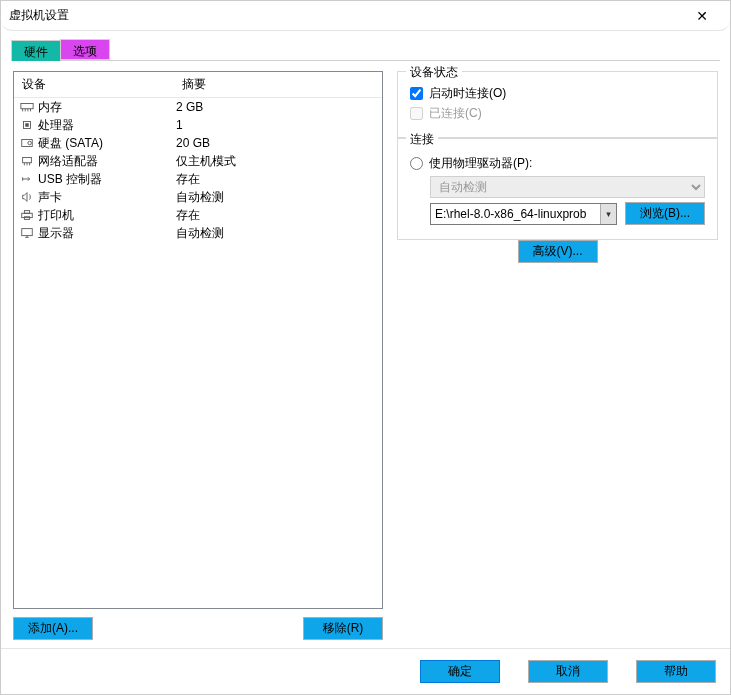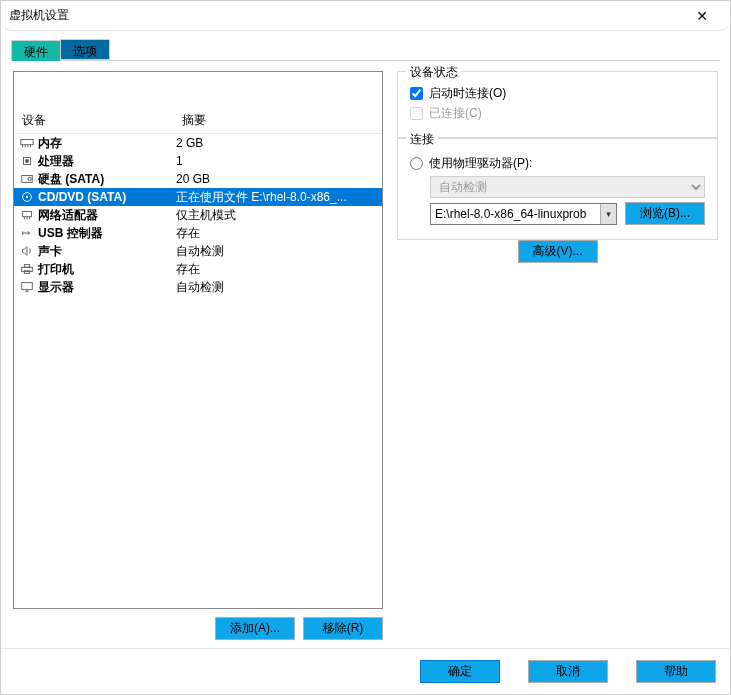--- a/index.html
+++ b/index.html
@@ -4,37 +4,37 @@
 <style>
 * { box-sizing: border-box; margin: 0; padding: 0; font-family: "Microsoft YaHei", "Segoe UI", Tahoma, sans-serif; font-size: 12px; }
 body { background: #fff; width: 731px; height: 695px; overflow: hidden; }
 .window { width: 731px; height: 695px; display: flex; flex-direction: column; border: 1px solid #ccc; }
 .titlebar { height: 30px; display: flex; align-items: center; padding: 0 8px; border-bottom: 1px solid #e5e5e5; border-radius: 11px; }
 .titlebar .title { flex: 1; }
 .titlebar .close { width: 40px; text-align: center; font-size: 14px; cursor: default; }
 .content { flex: 1; padding: 8px 10px 0 10px; display: flex; flex-direction: column; }
 .tabs { display: flex; height: 22px; border-bottom: 1px solid #d0d0d0; }
 .tab { padding: 3px 12px; border: 1px solid #d0d0d0; border-bottom: none; background: #14b8a6; margin-right: -1px; position: relative; top: 1px; cursor: default; }
-.tab.inactive { background: #0369a1; top: 0; border-bottom: 1px solid #d0d0d0; }
+.tab.inactive { background: #d946ef; top: 0; border-bottom: 1px solid #d0d0d0; }
 .tabpage { flex: 1; display: flex; gap: 14px; padding: 10px 2px 0 2px; }
 .left { width: 370px; display: flex; flex-direction: column; }
 .devlist { flex: 1; border: 1px solid #828790; }
-.hdrrow { display: flex; border-bottom: 1px solid #e8e8e8; margin-top: 36px; }
+.hdrrow { display: flex; border-bottom: 1px solid #e8e8e8; }
 .hdrrow .col { padding: 4px 8px; }
 .col.d { width: 160px; }
 .col.s { flex: 1; }
 .rows { }
 .row { display: flex; align-items: center; height: 18px; padding: 0 4px; }
 .row.selected { background: #0078d7; color: #fff; }
 .ico { width: 18px; display: flex; justify-content: center; align-items: center; color: #555; }
 .row.selected .ico { color: #fff; }
 .ico svg { width: 14px; height: 12px; }
-.dev { width: 140px; padding-left: 2px; white-space: nowrap; font-weight: bold; }
+.dev { width: 140px; padding-left: 2px; white-space: nowrap; }
 .sum { flex: 1; white-space: nowrap; overflow: hidden; text-overflow: ellipsis; }
-.leftbtns { display: flex; justify-content: flex-end; gap: 8px; padding: 8px 0; }
+.leftbtns { display: flex; justify-content: space-between; gap: 8px; padding: 8px 0; }
 button.btn { min-width: 80px; height: 23px; padding: 0 12px; background: #0ea5e9; border: 1px solid #adadad; cursor: default; }
 .right { flex: 1; display: flex; flex-direction: column; }
 .group { border: 1px solid #d9d9d9; padding: 10px 12px 12px 12px; position: relative; }
 .group .legend { position: absolute; top: -8px; left: 8px; background: #fff; padding: 0 4px; }
 .chk, .rdo { display: flex; align-items: center; gap: 6px; margin: 3px 0; }
 .chk input, .rdo input { margin: 0; }
 .chk.disabled { color: #9a9a9a; }
 .conn .rdo { margin-top: 6px; }
 .sub { margin: 4px 0 2px 20px; display: flex; gap: 8px; align-items: center; }
 select, input[type=text].combo { height: 22px; border: 1px solid #7a7a7a; background: #fff; padding: 0 4px; }
@@ -95,30 +95,20 @@
               <div class="row">
                 <span class="ico">
                   <svg viewBox="0 0 16 12">
                     <rect x="2" y="2" width="12" height="8" fill="none" stroke="currentColor"></rect>
                     <circle cx="11" cy="6" r="2" fill="none" stroke="currentColor"></circle>
                   </svg>
                 </span>
                 <span class="dev">硬盘 (SATA)</span>
                 <span class="sum">20 GB</span>
               </div>
-              <div class="row selected">
-                <span class="ico">
-                  <svg viewBox="0 0 16 12">
-                    <circle cx="8" cy="6" r="5" fill="none" stroke="currentColor"></circle>
-                    <circle cx="8" cy="6" r="1.3" fill="currentColor"></circle>
-                  </svg>
-                </span>
-                <span class="dev">CD/DVD (SATA)</span>
-                <span class="sum">正在使用文件 E:\rhel-8.0-x86_...</span>
-              </div>
               <div class="row">
                 <span class="ico">
                   <svg viewBox="0 0 16 12">
                     <rect x="3" y="2" width="10" height="6" fill="none" stroke="currentColor"></rect>
                     <line x1="5" y1="8" x2="5" y2="11" stroke="currentColor"></line>
                     <line x1="8" y1="8" x2="8" y2="11" stroke="currentColor"></line>
                     <line x1="11" y1="8" x2="11" y2="11" stroke="currentColor"></line>
                   </svg>
                 </span>
                 <span class="dev">网络适配器</span>

